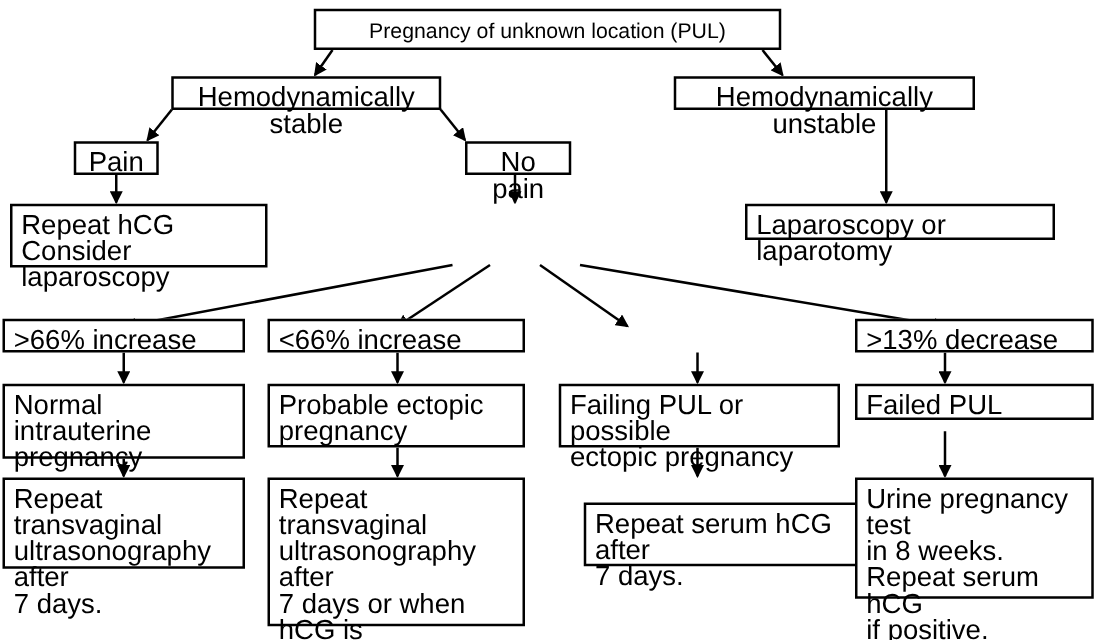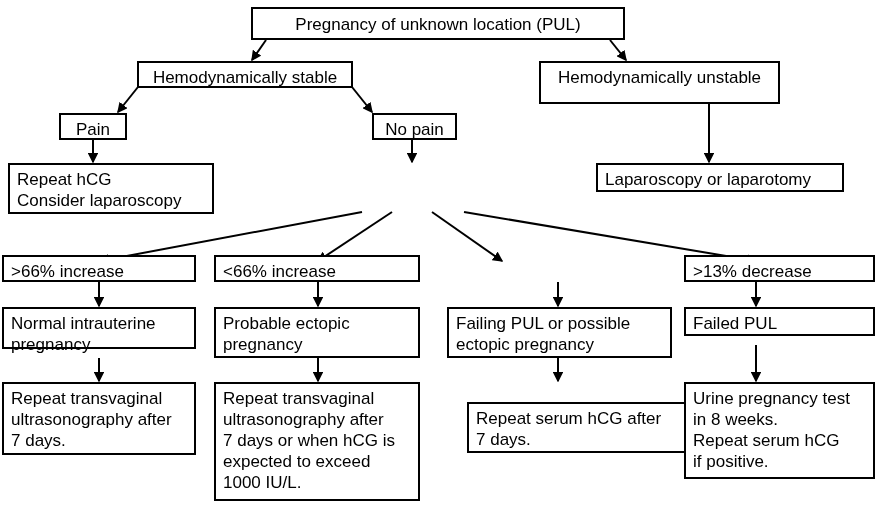--- a/index.html
+++ b/index.html
@@ -22,21 +22,21 @@
     width: 883px;
     height: 512px;
     pointer-events: none;
   }
   .node {
     position: absolute;
     box-sizing: border-box;
     background: #ffffff;
     border: 2px solid #000000;
     color: #000000;
-    font-size: 17px;
+    font-size: 22px;
     line-height: 21px;
     padding: 4px 7px 5px 7px;
     white-space: pre-line;
     z-index: 2;
   }
   .node.root {
     font-weight: normal;
     font-size: 17px;
     text-align: center;
     padding-top: 5px;
@@ -83,34 +83,34 @@
       <path d="M 99 358 L 99 381"></path>
       <path d="M 318 358 L 318 381"></path>
       <path d="M 558 358 L 558 381"></path>
       <path d="M 756 345 L 756 381"></path>
     </g>
   </svg>
 
   <div class="node root" style="left:251px; top:7px; width:374px; height:33px;">Pregnancy of unknown location (PUL)</div>
 
   <div class="node center" style="left:137px; top:61px; width:216px; height:27px;">Hemodynamically stable</div>
-  <div class="node center" style="left:539px; top:61px; width:241px; height:43px;">Hemodynamically unstable</div>
+  <div class="node center" style="left:539px; top:61px; width:241px; height:27px;">Hemodynamically unstable</div>
 
   <div class="node center" style="left:59px; top:113px; width:68px; height:27px;">Pain</div>
   <div class="node center" style="left:372px; top:113px; width:85px; height:27px;">No pain</div>
 
   <div class="node" style="left:8px; top:163px; width:206px; height:51px;">Repeat hCG
 Consider laparoscopy</div>
   <div class="node" style="left:585px; top:163px; width:248px; height:29px;margin-left:11px;">Laparoscopy or laparotomy</div>
 
   <div class="node" style="left:2px; top:255px; width:194px; height:27px;">&gt;66% increase</div>
   <div class="node" style="left:214px; top:255px; width:206px; height:27px;">&lt;66% increase</div>
   <div class="node" style="left:684px; top:255px; width:191px; height:27px;">&gt;13% decrease</div>
 
-  <div class="node" style="left:2px; top:307px; width:194px; height:42px;">Normal intrauterine
+  <div class="node" style="left:2px; top:307px; width:194px; height:60px;">Normal intrauterine
 pregnancy</div>
   <div class="node" style="left:214px; top:307px; width:206px; height:51px;">Probable ectopic
 pregnancy</div>
   <div class="node" style="left:447px; top:307px; width:225px; height:51px;">Failing PUL or possible
 ectopic pregnancy</div>
   <div class="node" style="left:684px; top:307px; width:191px; height:29px;">Failed PUL</div>
 
   <div class="node" style="left:2px; top:382px; width:194px; height:73px;">Repeat transvaginal
 ultrasonography after
 7 days.</div>

